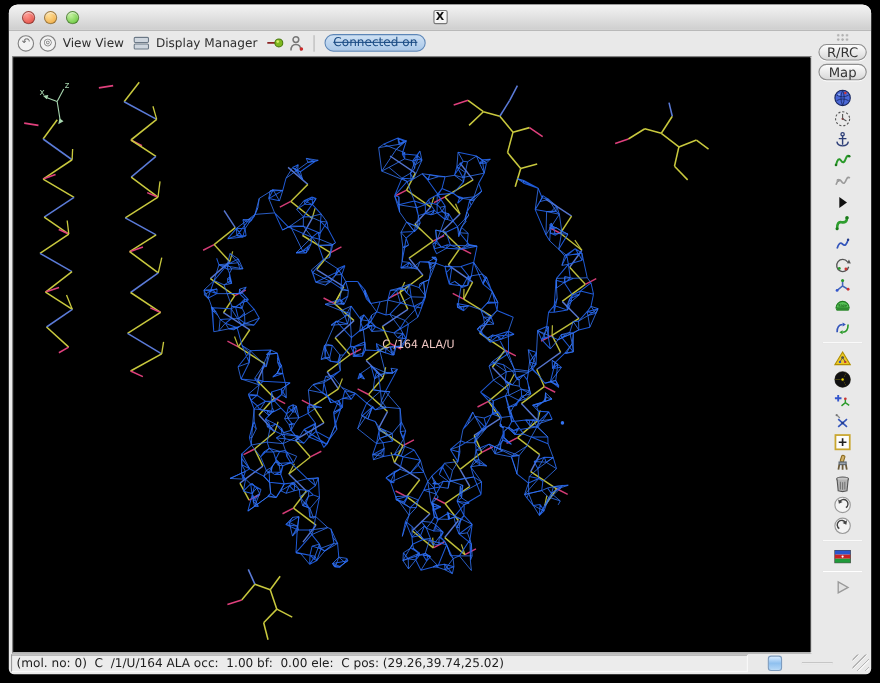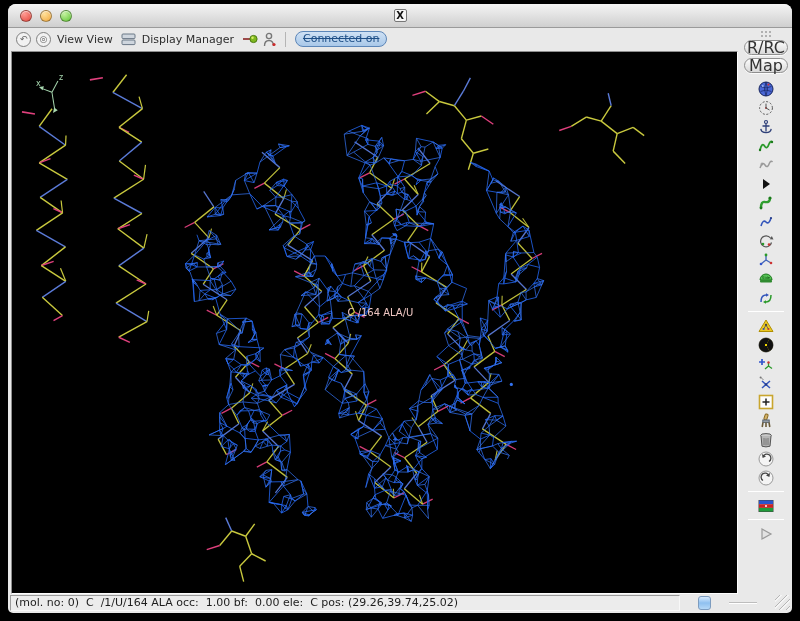--- a/index.html
+++ b/index.html
@@ -47,21 +47,21 @@
     border-right:1px solid #fdfdfd; border-bottom:1px solid #fdfdfd; position:relative; overflow:hidden; }
   .canvas-frame svg { position:absolute; inset:0; width:100%; height:100%; }
   
   .right-panel { flex:0 0 52px; display:flex; flex-direction:column; align-items:center;
     padding-top:2px; }
   .grip-dots { width:12px; height:8px; margin-bottom:2px;
     background-image:radial-gradient(#b0b0b0 1px, transparent 1.2px);
     background-size:4px 4px; }
   .mac-btn { width:44px; height:15px; margin-bottom:3px; border:1px solid #8f8f8f;
     border-radius:8px; background:linear-gradient(#fdfdfd,#d9d9d9);
-    font-size:16px; color:#333; display:flex; align-items:center; justify-content:center;
+    font-size:12px; color:#333; display:flex; align-items:center; justify-content:center;
     box-shadow:0 1px 0 rgba(255,255,255,.8); }
   .rt-icons { display:flex; flex-direction:column; align-items:center; margin-top:3px; }
   .rt-icon { width:22px; height:19px; display:flex; align-items:center; justify-content:center; }
   .rt-icon svg { width:16px; height:16px; }
   .rt-sep { width:36px; height:1px; background:#c2c2c2; border-bottom:1px solid #fff; margin:4px 0; }
   
   .status-row { flex:0 0 19px; display:flex; align-items:center; padding:0 2px 2px 2px; gap:18px; }
   .status-frame { flex:1 1 auto; height:16px; background:#ececec;
     border:1px solid #9b9b9b; border-bottom-color:#f8f8f8; border-right-color:#f8f8f8;
     font-size:11px; color:#1d1d1d; display:flex; align-items:center; padding-left:4px;

